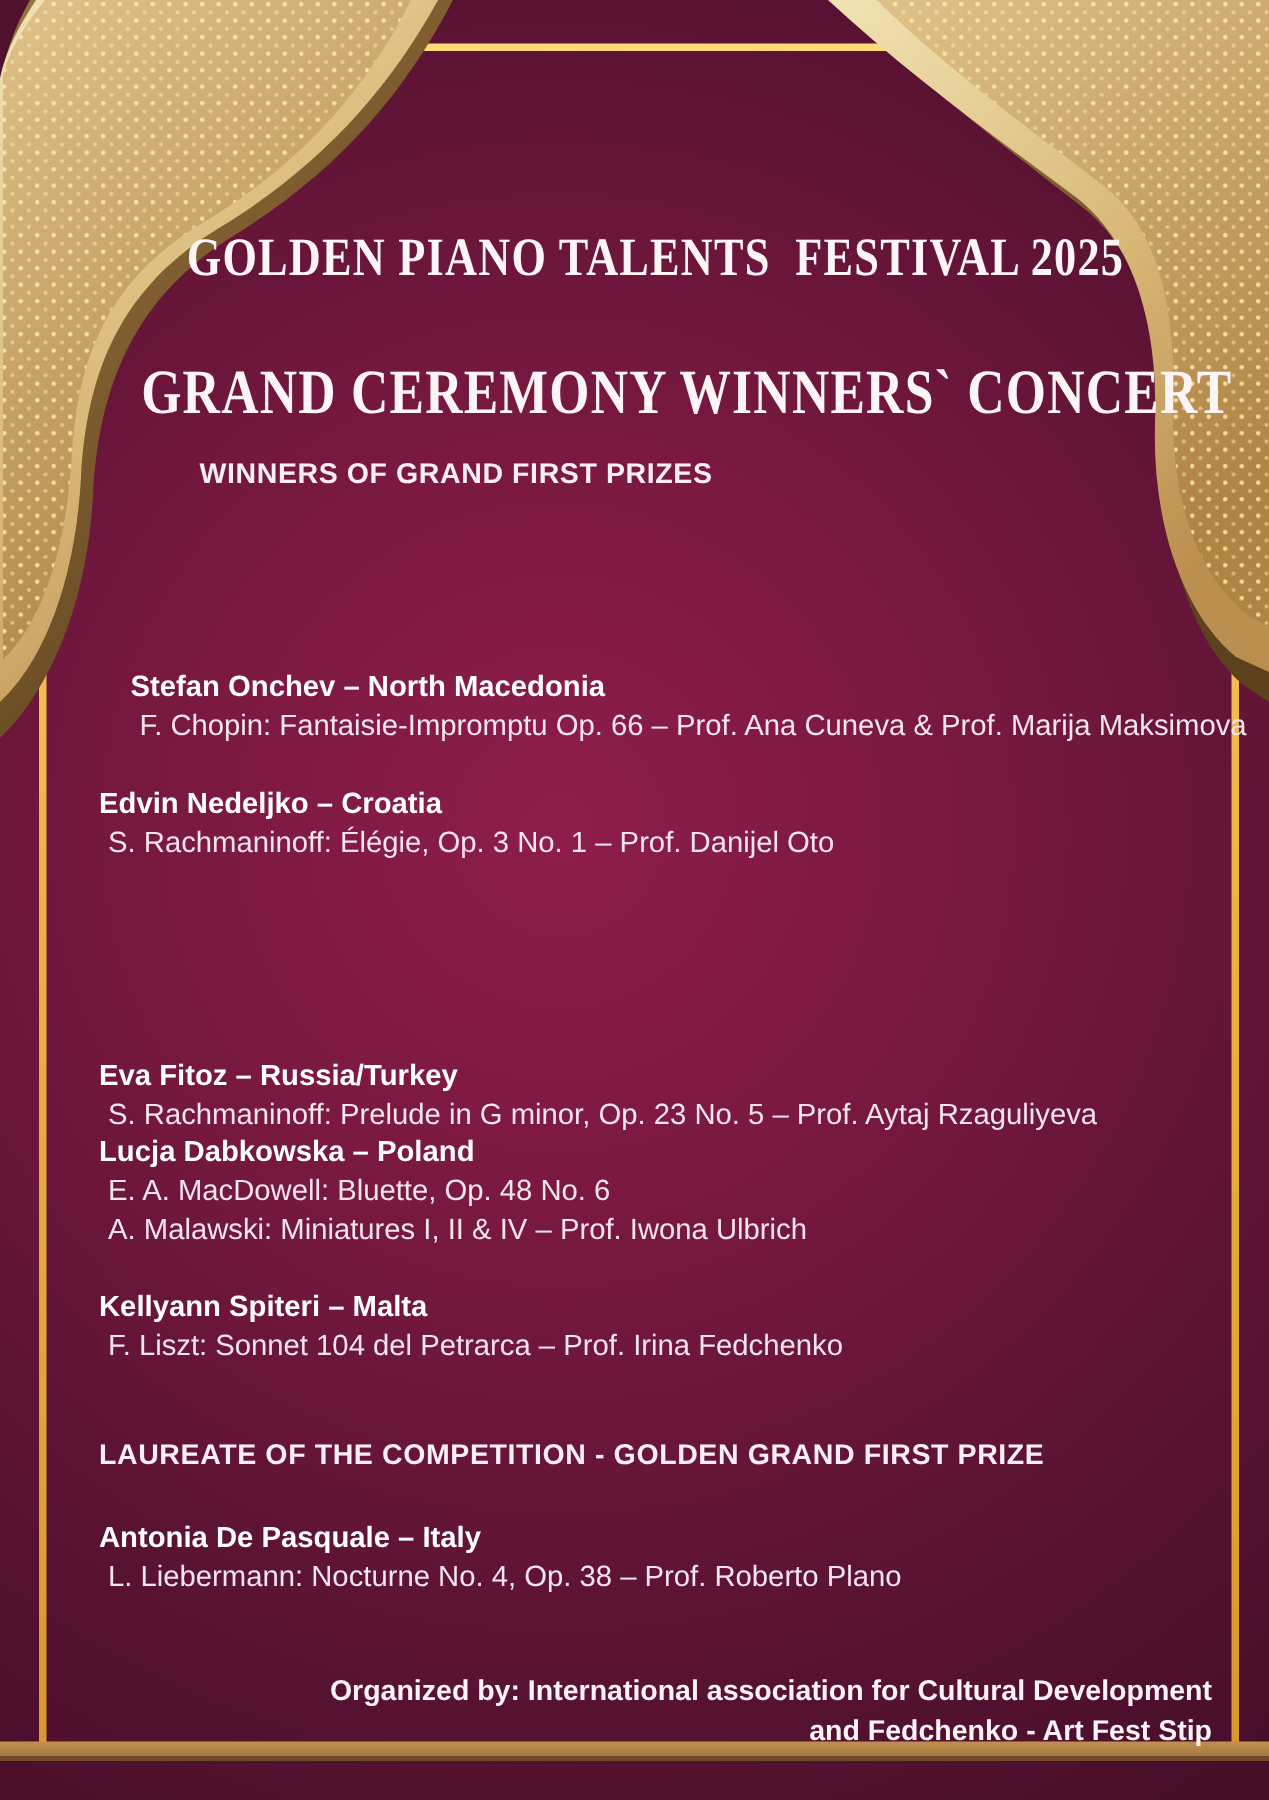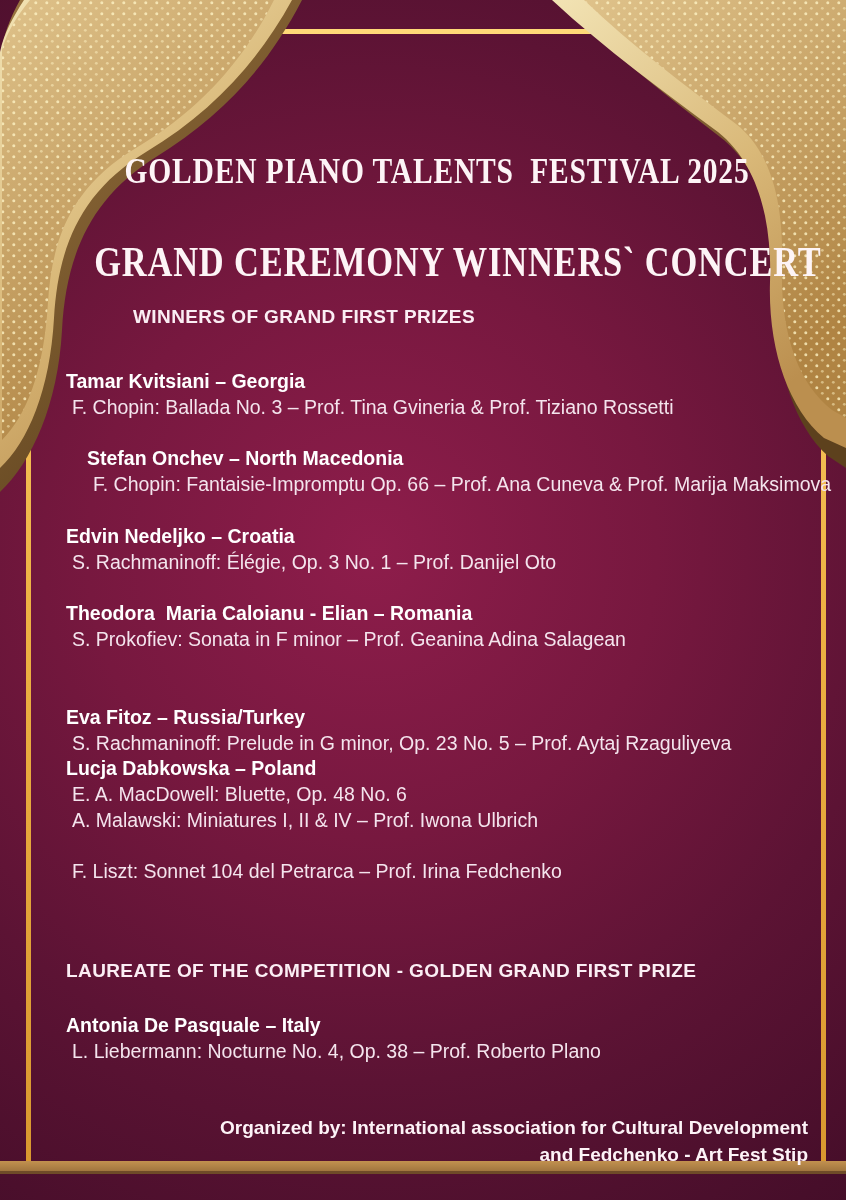--- a/index.html
+++ b/index.html
@@ -95,46 +95,39 @@
       <rect x="0" y="1161" width="846" height="10" fill="url(#gBar)"></rect>
       <rect x="0" y="1171" width="846" height="3" fill="#6f4b28"></rect>
     </g>
   </svg>
 
   <div class="txt title title1">GOLDEN PIANO TALENTS  FESTIVAL 2025</div>
   <div class="txt title title2">GRAND CEREMONY WINNERS` CONCERT</div>
 
   <div class="txt sec-heading sec1">WINNERS OF GRAND FIRST PRIZES</div>
 
-  <div class="txt entry e1">
-    <div class="name">Tamar Kvitsiani – Georgia</div>
-    <div class="piece">F. Chopin: Ballada No. 3 – Prof. Tina Gvineria &amp; Prof. Tiziano Rossetti</div>
-  </div>
   <div class="txt entry e2">
     <div class="name">Stefan Onchev – North Macedonia</div>
     <div class="piece">F. Chopin: Fantaisie-Impromptu Op. 66 – Prof. Ana Cuneva &amp; Prof. Marija Maksimova</div>
   </div>
   <div class="txt entry e3">
     <div class="name">Edvin Nedeljko – Croatia</div>
     <div class="piece">S. Rachmaninoff: Élégie, Op. 3 No. 1 – Prof. Danijel Oto</div>
-  </div>
-  <div class="txt entry e4">
-    <div class="name">Theodora  Maria Caloianu - Elian – Romania</div>
-    <div class="piece">S. Prokofiev: Sonata in F minor – Prof. Geanina Adina Salagean</div>
   </div>
   <div class="txt entry e5">
     <div class="name">Eva Fitoz – Russia/Turkey</div>
     <div class="piece">S. Rachmaninoff: Prelude in G minor, Op. 23 No. 5 – Prof. Aytaj Rzaguliyeva</div>
   </div>
   <div class="txt entry e6">
     <div class="name">Lucja Dabkowska – Poland</div>
     <div class="piece">E. A. MacDowell: Bluette, Op. 48 No. 6</div>
     <div class="piece">A. Malawski: Miniatures I, II &amp; IV – Prof. Iwona Ulbrich</div>
   </div>
   <div class="txt entry e7">
+    <div class="name">Kellyann Spiteri – Malta</div>
     <div class="piece">F. Liszt: Sonnet 104 del Petrarca – Prof. Irina Fedchenko</div>
   </div>
 
   <div class="txt sec-heading sec2">LAUREATE OF THE COMPETITION - GOLDEN GRAND FIRST PRIZE</div>
 
   <div class="txt entry laureate">
     <div class="name">Antonia De Pasquale – Italy</div>
     <div class="piece">L. Liebermann: Nocturne No. 4, Op. 38 – Prof. Roberto Plano</div>
   </div>
 

